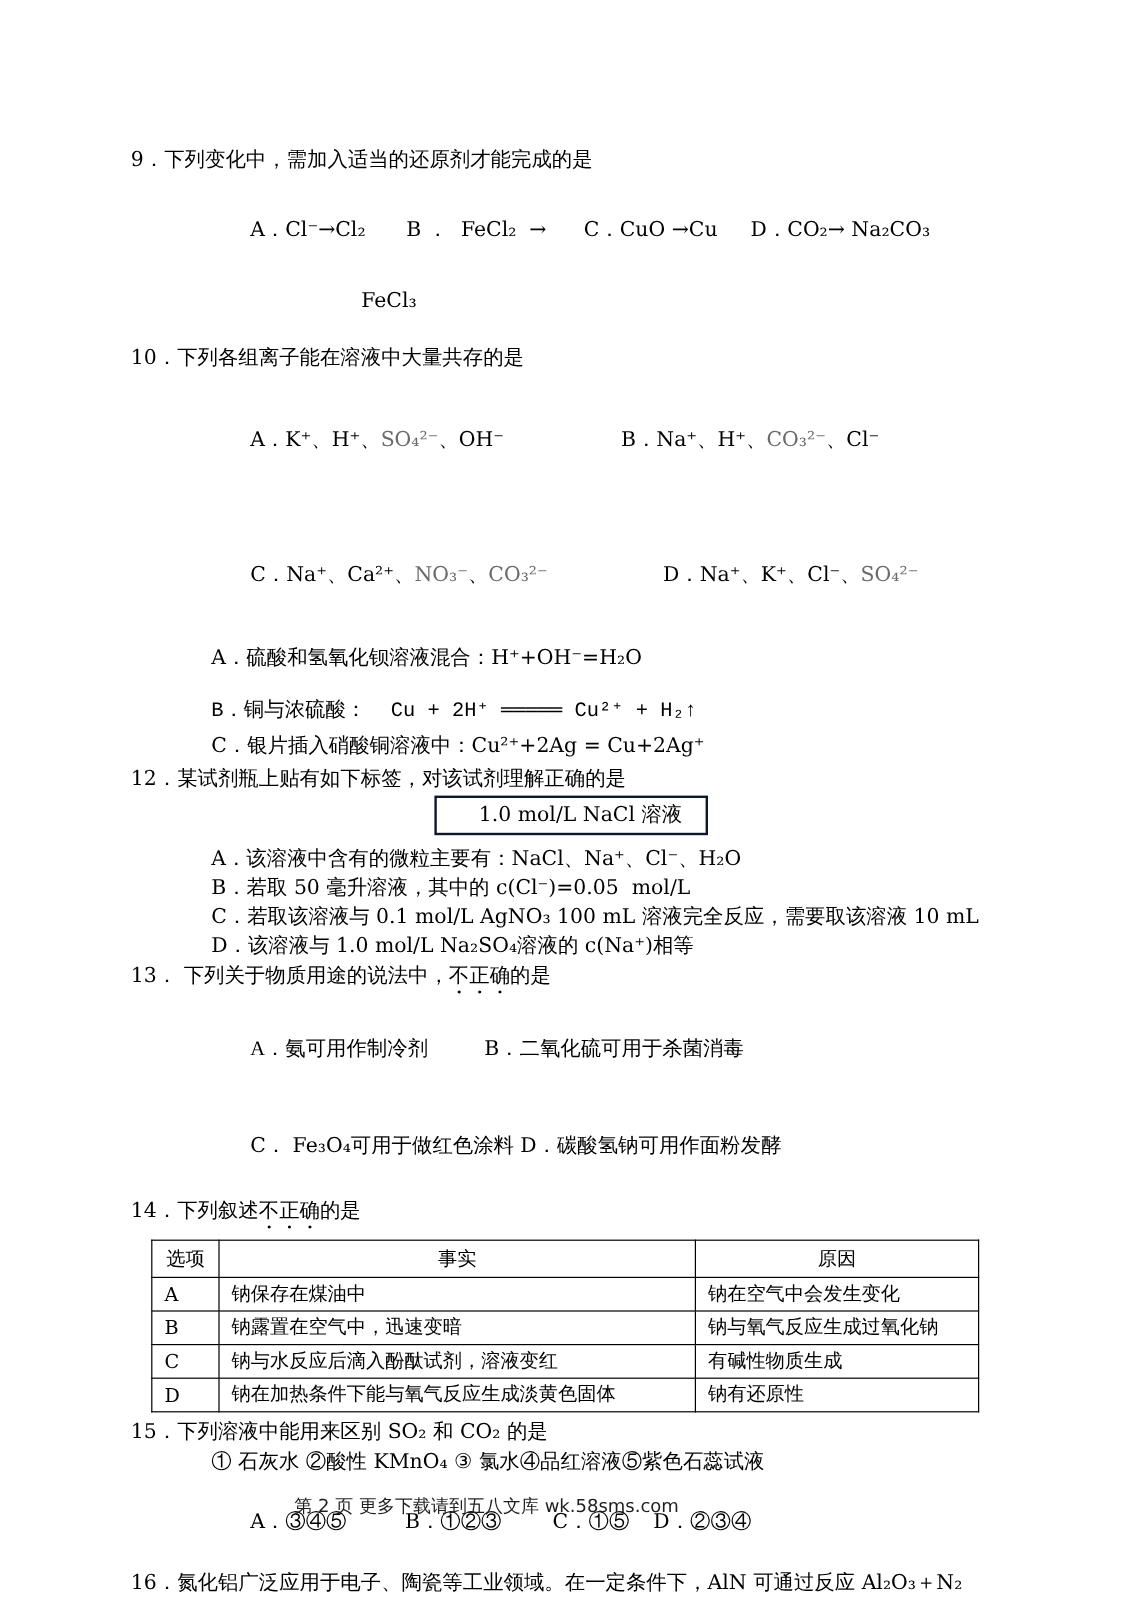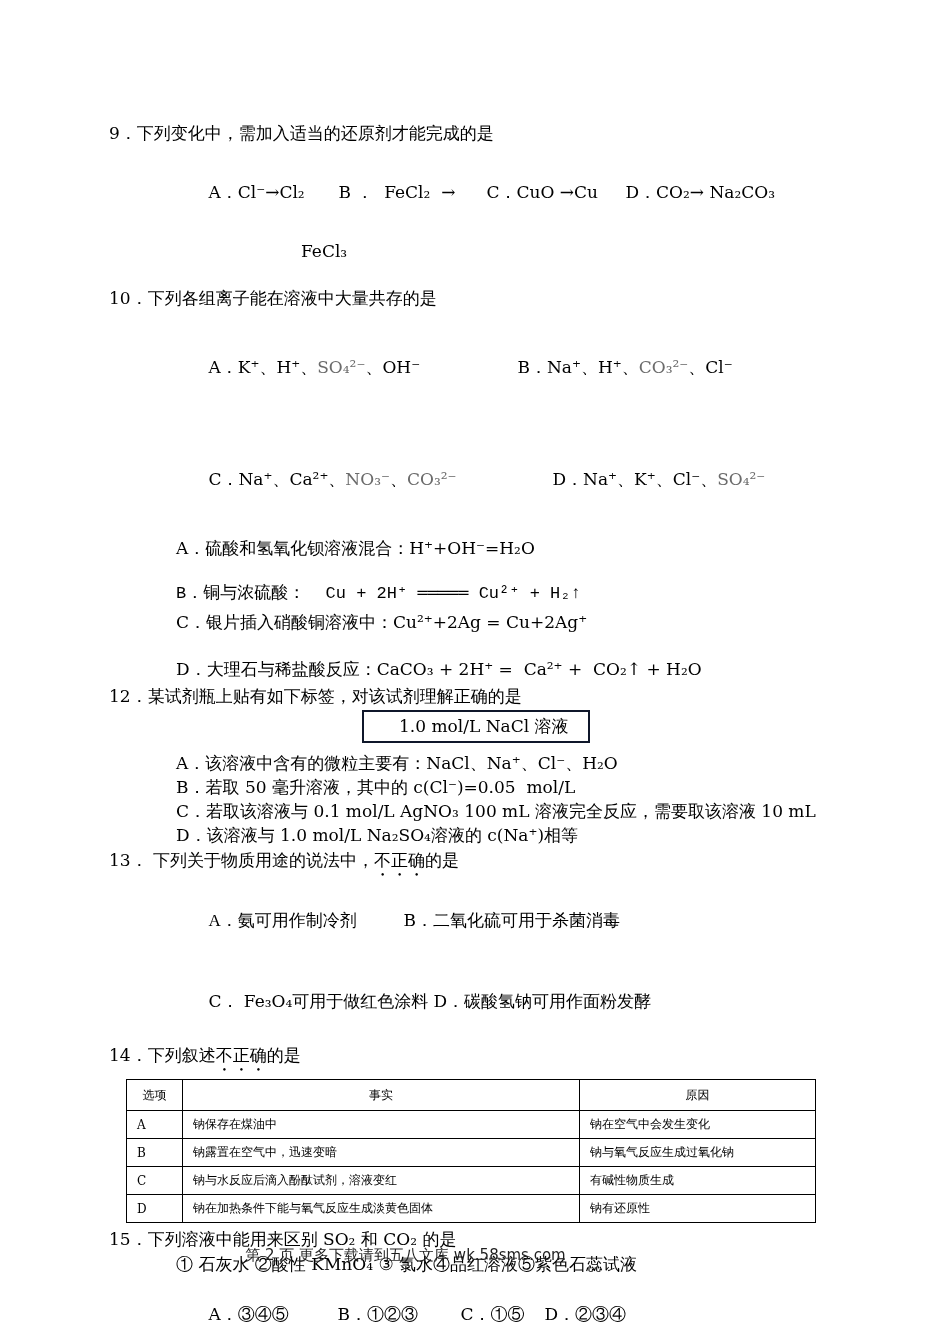--- a/index.html
+++ b/index.html
@@ -33,21 +33,21 @@
     display:inline-block;border:2px solid #0f172a;
     padding:1px 19px 2px 35px;line-height:26px;
   }
   .q12 .line{line-height:24px;}
   
   .q13a{display:inline-block;width:195px;font-family:Liberation Serif, serif;}
   .q13c{display:inline-block;width:225px;}
   
   table.q14-table{border-collapse:collapse;margin:4px 0 0 21px;table-layout:fixed;}
   .q14-table th,.q14-table td{
-    border:1.6px solid #000;font-weight:normal;font-size:12px;
+    border:1.6px solid #000;font-weight:normal;font-size:16px;
     overflow:hidden;white-space:nowrap;margin-top:48px;
   }
   .q14-table th{height:28px;text-align:center;}
   .q14-table td{height:27px;padding:0 6px 0 10px;text-align:left;}
   
   .q15 .line{line-height:25px;}
   .q15a{display:inline-block;width:129px;}
   .q15b{display:inline-block;width:123px;}
   .q15c{display:inline-block;width:84px;}
   .footer{
@@ -78,21 +78,20 @@
     </div>
     <div class="line opts mt31">
       <span class="q10-left2"><span>C．Na⁺、Ca²⁺、</span><span class="eq-gray">NO₃⁻</span><span>、</span><span class="eq-gray">CO₃²⁻</span><span></span></span><span><span>D．Na⁺、K⁺、Cl⁻、</span><span class="eq-gray">SO₄²⁻</span><span></span><span class="eq-gray"></span><span></span></span>
     </div>
   </div>
 
   <div class="question mt15">
     <div class="line opts mt2">A．硫酸和氢氧化钡溶液混合：H⁺+OH⁻=H₂O</div>
     <div class="line opts mt6">B．铜与浓硫酸：  Cu + 2H⁺ ═════ Cu²⁺ + H₂↑</div>
     <div class="line opts mt2">C．银片插入硝酸铜溶液中：Cu²⁺+2Ag = Cu+2Ag⁺</div>
-    <div class="line opts mt7">D．大理石与稀盐酸反应：CaCO₃ + 2H⁺ =  Ca²⁺ +  CO₂↑ + H₂O</div>
   </div>
 
   <div class="question q12">
     <div class="line stem" style="line-height:27px;">12．某试剂瓶上贴有如下标签，对该试剂理解正确的是</div>
     <div class="box-line">
       <span class="nacl-box">1.0 mol/L NaCl 溶液</span>
     </div>
     <div class="line opts mt8">A．该溶液中含有的微粒主要有：NaCl、Na⁺、Cl⁻、H₂O</div>
     <div class="line opts">B．若取 50 毫升溶液，其中的 c(Cl⁻)=0.05  mol/L</div>
     <div class="line opts">C．若取该溶液与 0.1 mol/L AgNO₃ 100 mL 溶液完全反应，需要取该溶液 10 mL</div>

